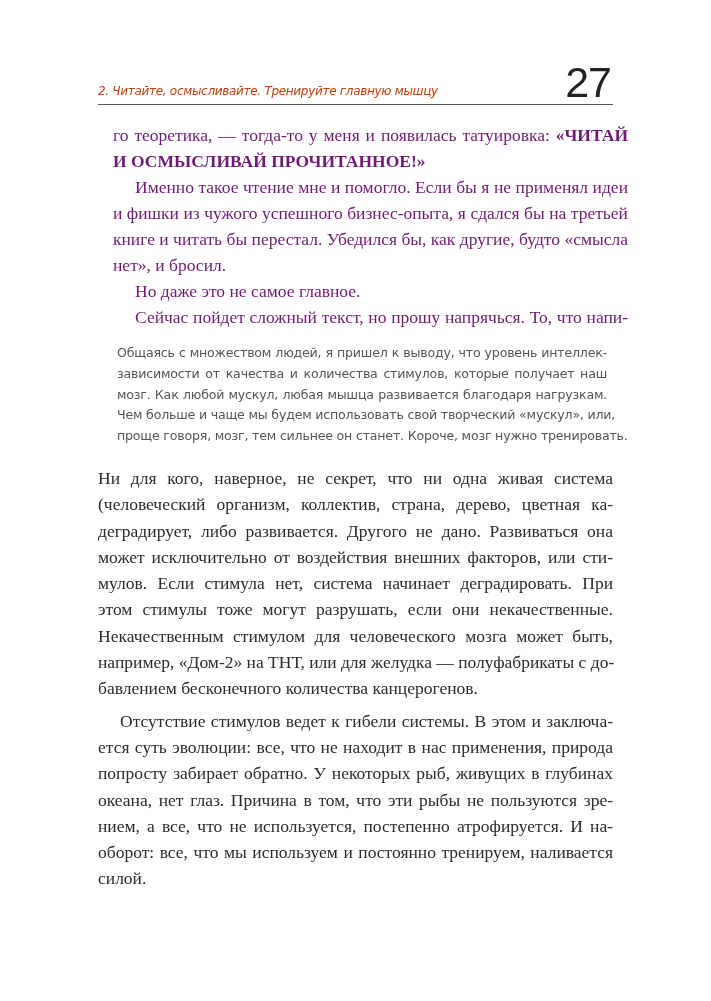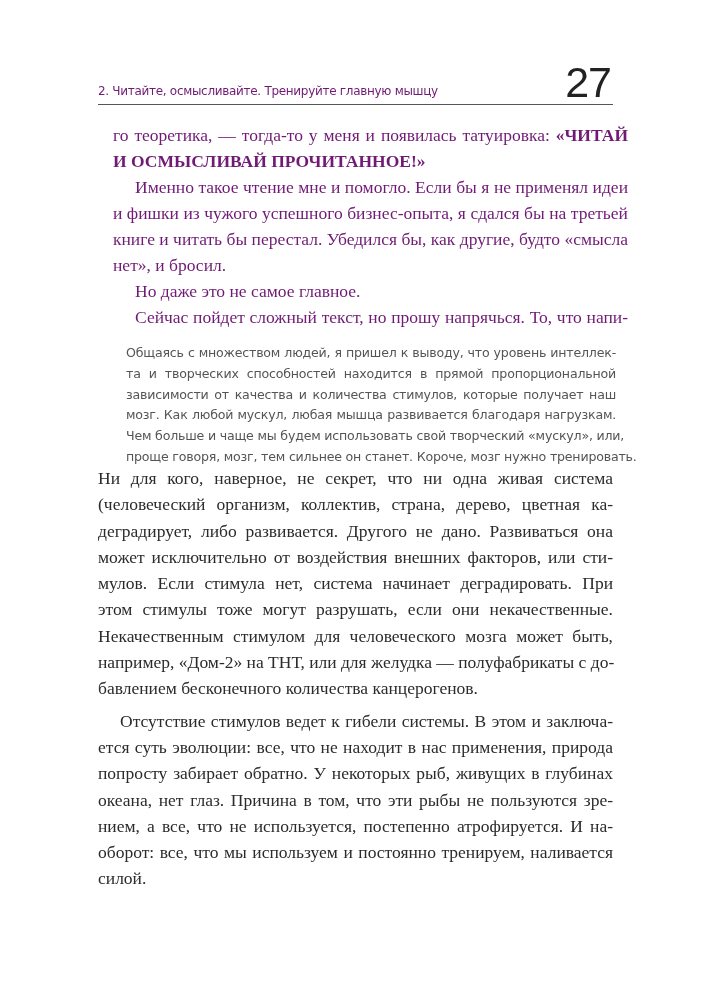--- a/index.html
+++ b/index.html
@@ -28,22 +28,23 @@
       height: 40px;
       border-bottom: 1.5px solid #555;
     }
     .running-title {
       position: absolute;
       left: 0;
       bottom: 6px;
       font-family: "DejaVu Sans", sans-serif;
       font-size: 12px;
       letter-spacing: -0.3px;
-      color: #701a75;
+      color: #c2410c;
       white-space: nowrap;
+      font-style: italic;
     }
     .page-number {
       position: absolute;
       right: 2px;
       bottom: 5px;
       font-family: "Liberation Sans", sans-serif;
       font-weight: 300;
       font-size: 43px;
       line-height: 33px;
       letter-spacing: -1px;
@@ -69,21 +70,21 @@
     }
     .line.last {
       text-align-last: left;
     }
     .line.indent {
       padding-left: 22px;
     }
     .bold { font-weight: bold; }
     .quote {
       position: absolute;
-      left: 28px;
+      left: 19px;
       top: 343px;
       width: 490px;
       font-family: "DejaVu Sans", sans-serif;
       font-size: 12.6px;
       line-height: 20.8px;
       color: #555;
     }
     .quote .line {
       height: 20.8px;
       letter-spacing: -0.2px;
@@ -125,21 +126,20 @@
     <div>
       <span class="line indent last">Но даже это не самое главное.</span>
     </div>
     <div>
       <span class="line indent">Сейчас пойдет сложный текст, но прошу напрячься. То, что напи-</span>
     </div>
   </div>
 
   <div class="quote">
     <span class="line">Общаясь с множеством людей, я пришел к выводу, что уровень интеллек-</span>
-    <span class="line">та и творческих способностей находится в прямой пропорциональной</span>
     <span class="line">зависимости от качества и количества стимулов, которые получает наш</span>
     <span class="line">мозг. Как любой мускул, любая мышца развивается благодаря нагрузкам.</span>
     <span class="line">Чем больше и чаще мы будем использовать свой творческий «мускул», или,</span>
     <span class="line">проще говоря, мозг, тем сильнее он станет. Короче, мозг нужно тренировать.</span>
   </div>
 
   <div class="body-text-2">
     <div>
       <span class="line">Ни для кого, наверное, не секрет, что ни одна живая система</span>
       <span class="line">(человеческий организм, коллектив, страна, дерево, цветная ка-</span>

